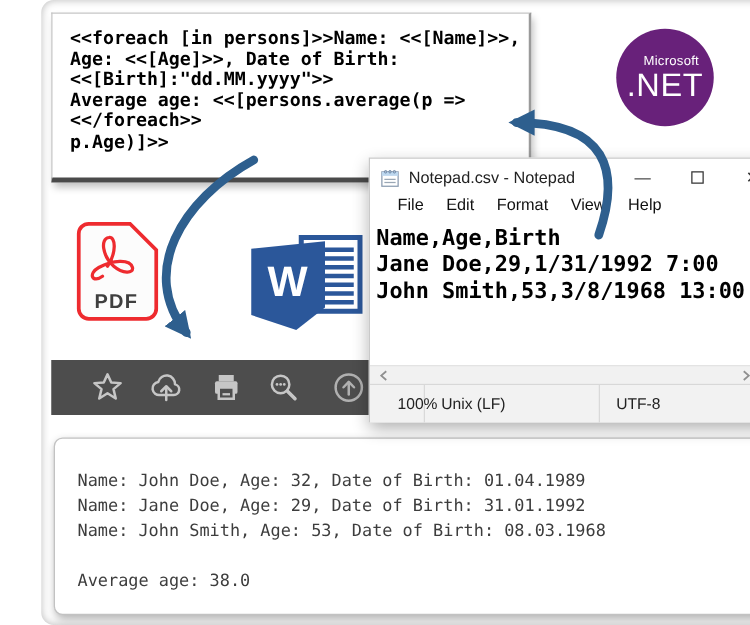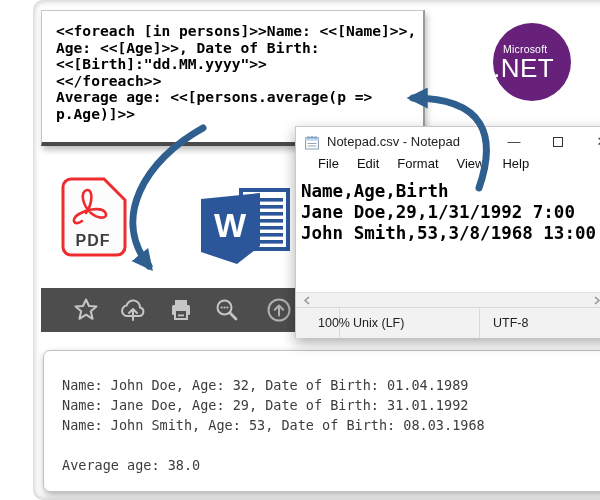--- a/index.html
+++ b/index.html
@@ -13,21 +13,21 @@
   .code-box { position:absolute; left:8px; top:10px; width:384px; height:136px;
               background:#fff; border:1px solid #c6c6c6; border-right:2px solid #9a9a9a;
               border-bottom:4px solid #4a4a4a; box-shadow:2px 4px 6px rgba(0,0,0,.25);
               padding:12px 0 0 14px; z-index:5; }
   .code-line { font-family:"DejaVu Sans Mono", monospace; font-weight:bold;
                font-size:14.6px; line-height:16.5px; color:#000; white-space:pre; }
 
   
   .dotnet { position:absolute; left:460px; top:23px; width:78px; height:78px;
             border-radius:50%; background:#68217a; color:#fff; z-index:5;
-            display:flex; flex-direction:column; justify-content:center; }
+            display:flex; flex-direction:column; align-items:center; justify-content:center; }
   .dotnet .brand { font-size:10.5px; letter-spacing:.2px; margin-left:10px; }
   .dotnet .name  { font-size:26px; letter-spacing:.5px; font-weight:400; line-height:26px; }
 
   
   .pdf-icon  { position:absolute; left:27px; top:177px; width:67px; height:81px; z-index:10; }
   .word-icon { position:absolute; left:158px; top:188px; width:100px; height:92px; z-index:10; }
 
   
   .toolbar { position:absolute; left:8px; top:288px; width:260px; height:44px;
              background:#4d4d4d; z-index:10; }
@@ -80,22 +80,22 @@
 </style>
 </head>
 <body>
 
 <div class="canvas">
 
   <div class="code-box">
     <div class="code-line">&lt;&lt;foreach [in persons]&gt;&gt;Name: &lt;&lt;[Name]&gt;&gt;,</div>
     <div class="code-line">Age: &lt;&lt;[Age]&gt;&gt;, Date of Birth:</div>
     <div class="code-line">&lt;&lt;[Birth]:"dd.MM.yyyy"&gt;&gt;</div>
+    <div class="code-line">Average age: &lt;&lt;[persons.average(p =&gt;</div>
     <div class="code-line">&lt;&lt;/foreach&gt;&gt;</div>
-    <div class="code-line">Average age: &lt;&lt;[persons.average(p =&gt;</div>
     <div class="code-line">p.Age)]&gt;&gt;</div>
   </div>
 
   <div class="dotnet">
     <div class="brand">Microsoft</div>
     <div class="name">.NET</div>
   </div>
 
   <svg class="pdf-icon" viewBox="0 0 67 81">
     <path d="M11,2 H44 L65,23 V70 a8,8 0 0 1 -8,8 H11 a8,8 0 0 1 -8,-8 V10 a8,8 0 0 1 8,-8 Z" fill="#fcfcfc" stroke="#ee2b2f" stroke-width="3"></path>

